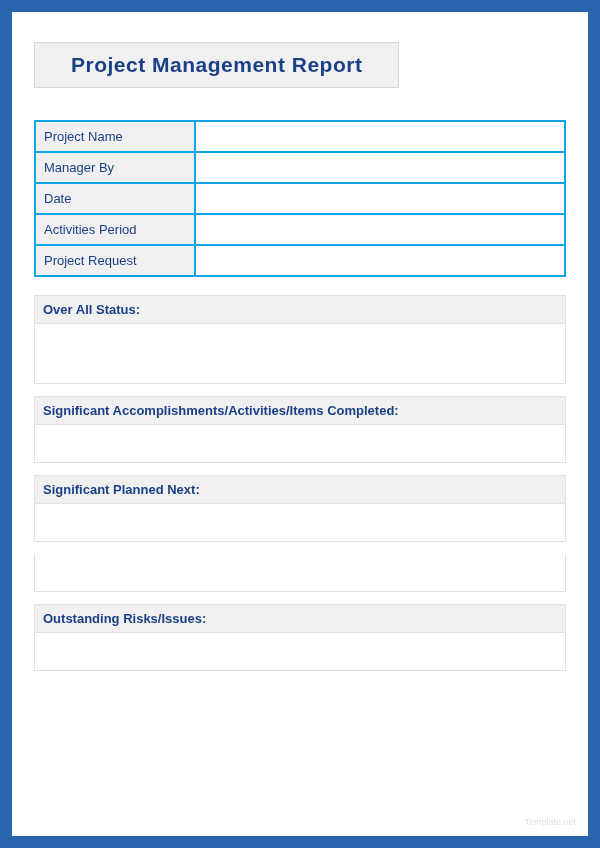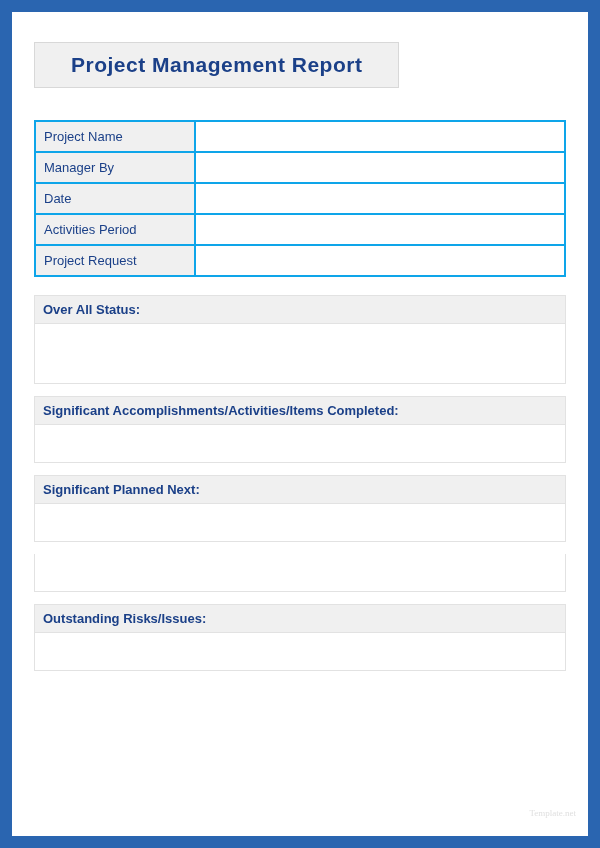--- a/index.html
+++ b/index.html
@@ -78,24 +78,23 @@
     }
     .section-body.tall {
       height: 60px;
     }
     .gap-row td {
       height: 12px;
     }
     .watermark {
       position: absolute;
       right: 24px;
-      bottom: 30px;
+      bottom: 21px;
       font-size: 9px;
       color: #e0e0e0;
-      font-family: Liberation Serif, serif;
     }
   </style>
 </head>
 <body>
 
 <div class="page-border">
 
   <div class="title-wrap">
     <div class="title-box">Project Management Report</div>
   </div>

